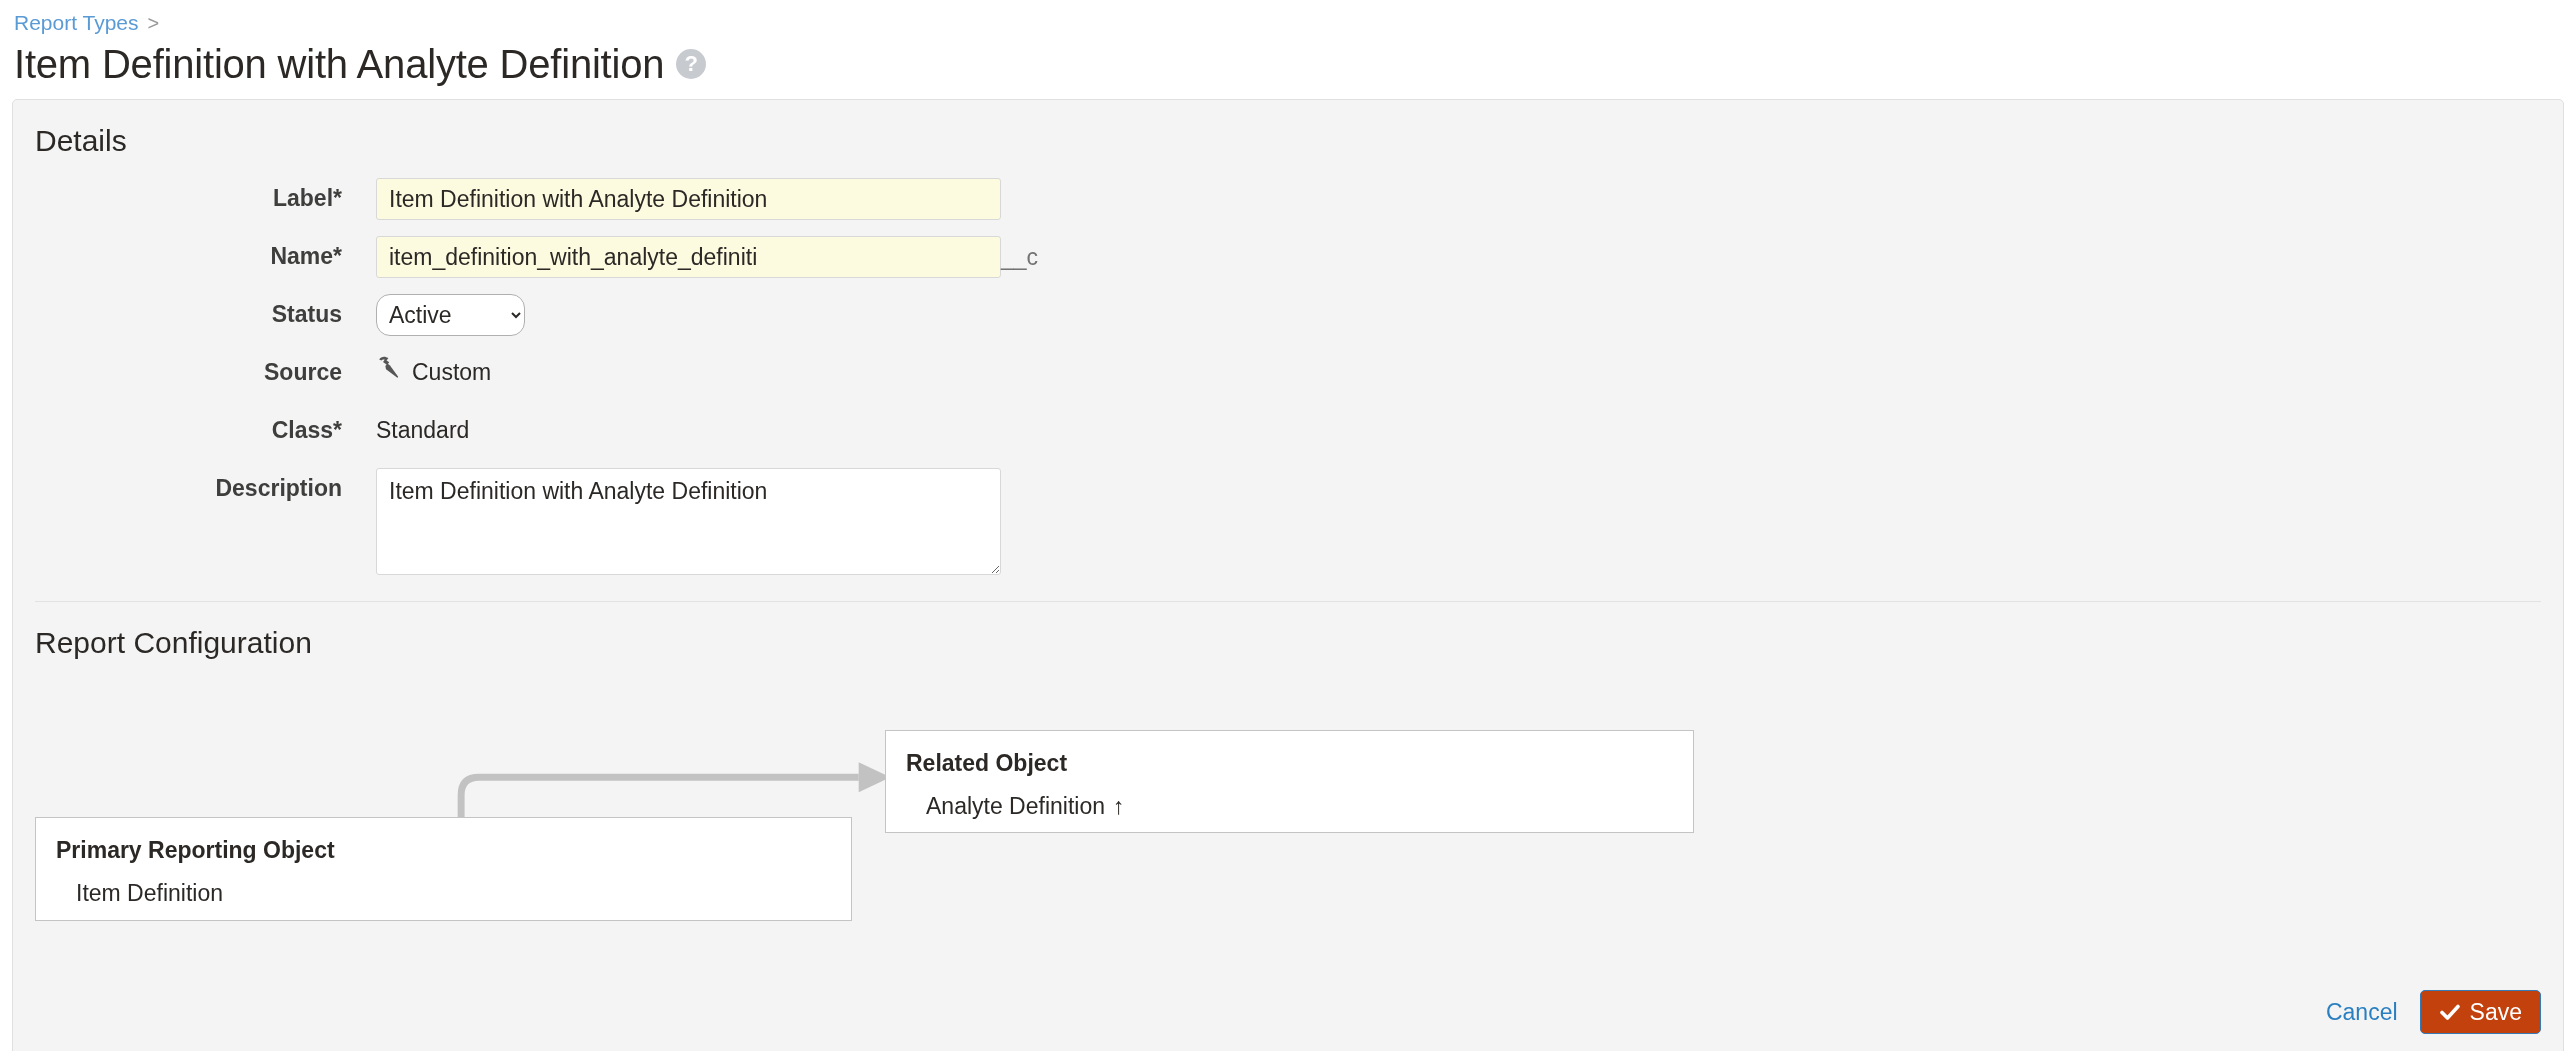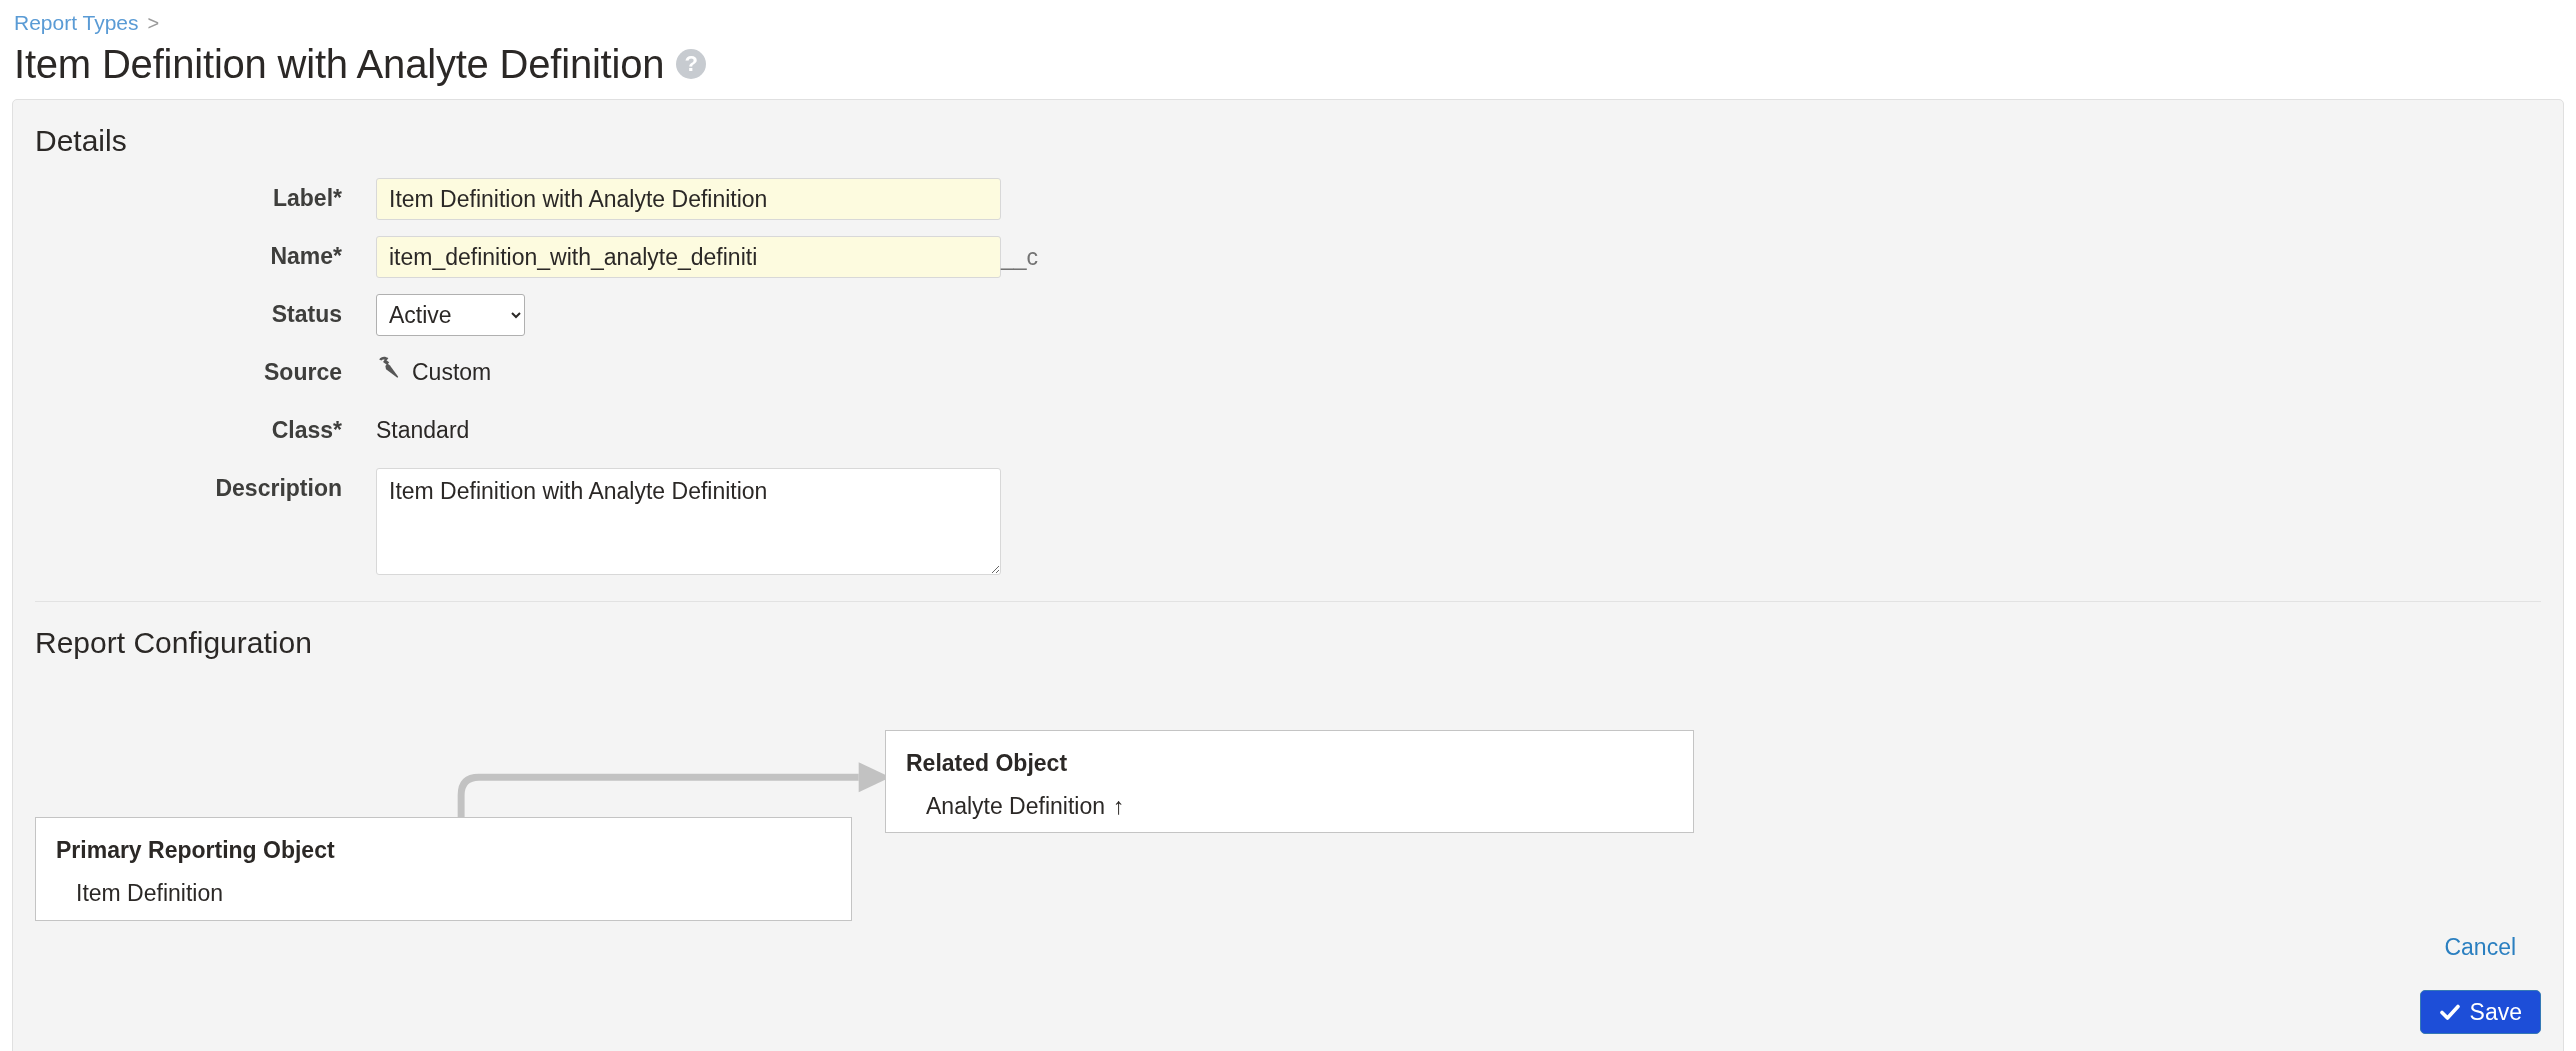--- a/index.html
+++ b/index.html
@@ -126,21 +126,21 @@
     margin-left: 0;
     font-size: 23px;
     color: #737373;
     line-height: 42px;
   }
   .select-input {
     height: 42px;
     width: 149px;
     background: #ffffff;
     border: 1px solid #b0b0b0;
-    border-radius: 3px;
+    border-radius: 14px;
     padding: 0 8px;
     font-family: "Liberation Sans", sans-serif;
     font-size: 23px;
     color: #2b2826;
   }
   .static-value {
     font-size: 23px;
     color: #2b2826;
     line-height: 40px;
     display: flex;
@@ -225,31 +225,30 @@
   }
 
   
   .footer {
     position: absolute;
     right: 22px;
     bottom: 22px;
     display: flex;
     align-items: center;
     gap: 22px;
-    flex-direction: column;
   }
   .cancel-link {
     color: #2a7fc0;
     font-size: 23px;
     text-decoration: none;
     cursor: pointer;
     line-height: 42px;
   }
   .save-button {
-    background: #1d4ed8;
+    background: #c2410c;
     border: 1px solid #3579b5;
     border-radius: 5px;
     color: #ffffff;
     font-family: "Liberation Sans", sans-serif;
     font-size: 23px;
     padding: 0 18px;
     height: 44px;
     display: inline-flex;
     align-items: center;
     gap: 9px;

